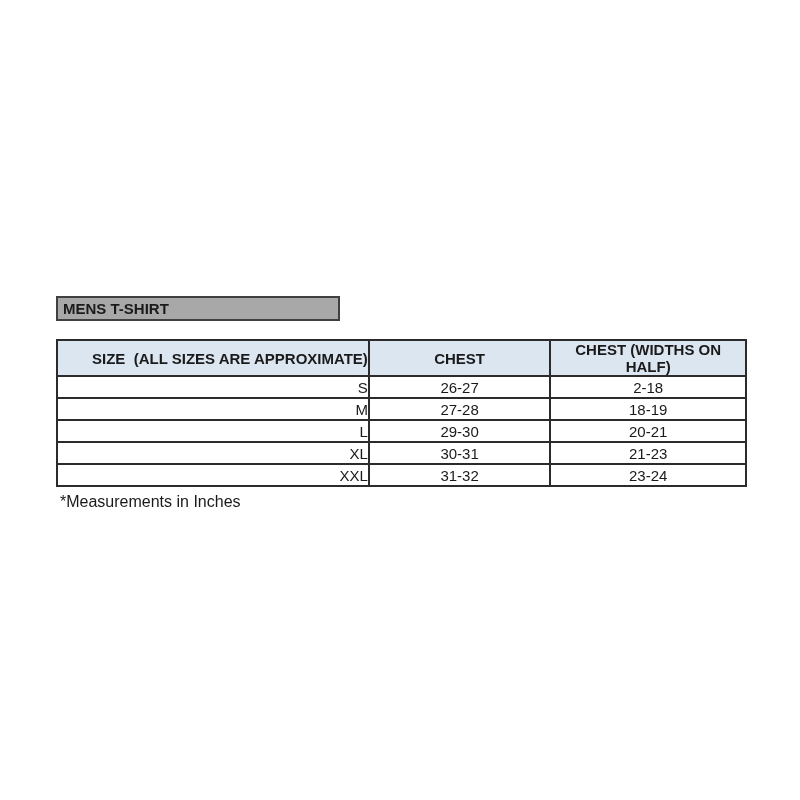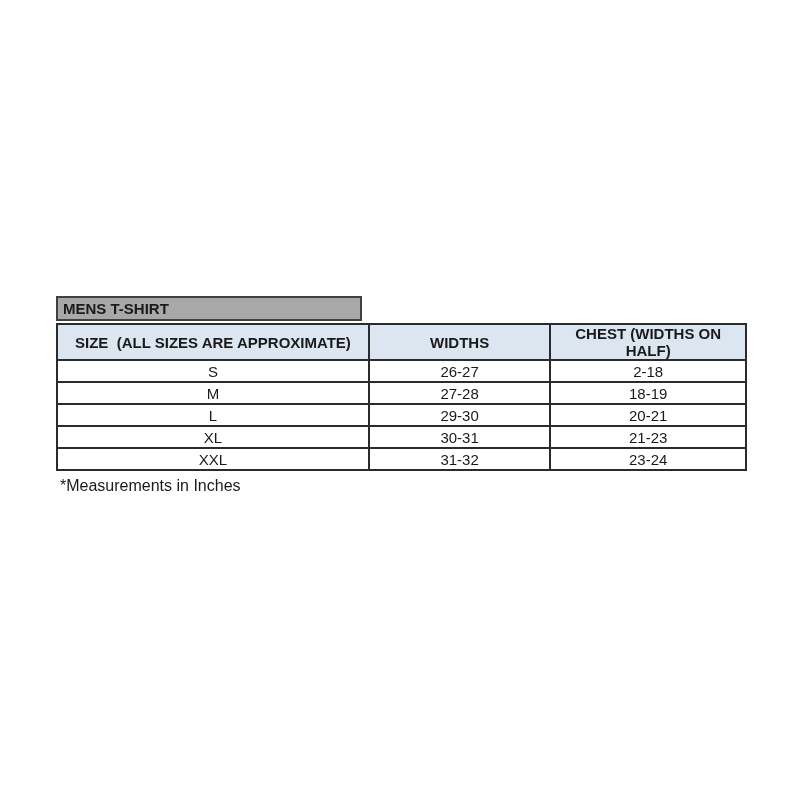--- a/index.html
+++ b/index.html
@@ -23,50 +23,50 @@
     height: 800px;
     background: #ffffff;
   }
   .chart {
     position: absolute;
     left: 56px;
     top: 296px;
     width: 691px;
   }
   .title-cell {
-    width: 306px;
+    width: 284px;
     height: 25px;
     background: var(--title-bg);
     border: 2px solid #404040;
     font-weight: bold;
     font-size: 15px;
     line-height: 21px;
     padding-left: 5px;
     white-space: pre;
-    margin-bottom: 2px;
+    margin-bottom: 18px;
   }
   table.size-table {
     border-collapse: collapse;
     width: 691px;
     table-layout: fixed;
   }
   table.size-table th,
   table.size-table td {
     border: 2px solid var(--border-col);
     font-size: 15px;
     height: 22px;
     padding: 0;
     overflow: hidden;
   }
   table.size-table th {
     background: var(--header-bg);
     font-weight: bold;
     height: 21px;
   }
-  .c1 { width: 306px; text-align: center; padding-left: 5px; white-space: pre; }
+  .c1 { width: 306px; text-align: right; padding-left: 5px; white-space: pre; }
   .c2 { width: 178px; text-align: center; }
   .c3 { width: 192px; text-align: center; }
   td.c1 { font-weight: normal; }
   .footnote {
     margin-top: 6px;
     margin-left: 4px;
     font-size: 16px;
   }
 </style>
 </head>
@@ -74,21 +74,21 @@
 
 <div class="canvas">
   <div class="chart">
 
     <div class="title-cell">MENS T-SHIRT</div>
 
     <table class="size-table">
       <thead>
         <tr>
           <th class="c1">SIZE  (ALL SIZES ARE APPROXIMATE)</th>
-          <th class="c2">WIDTHS</th>
+          <th class="c2">CHEST</th>
           <th class="c3">CHEST (WIDTHS ON HALF)</th>
         </tr>
       </thead>
       <tbody id="table-body">
           <tr>
             <td class="c1">S</td>
             <td class="c2">26-27</td>
             <td class="c3">2-18</td>
           </tr>
           <tr>

